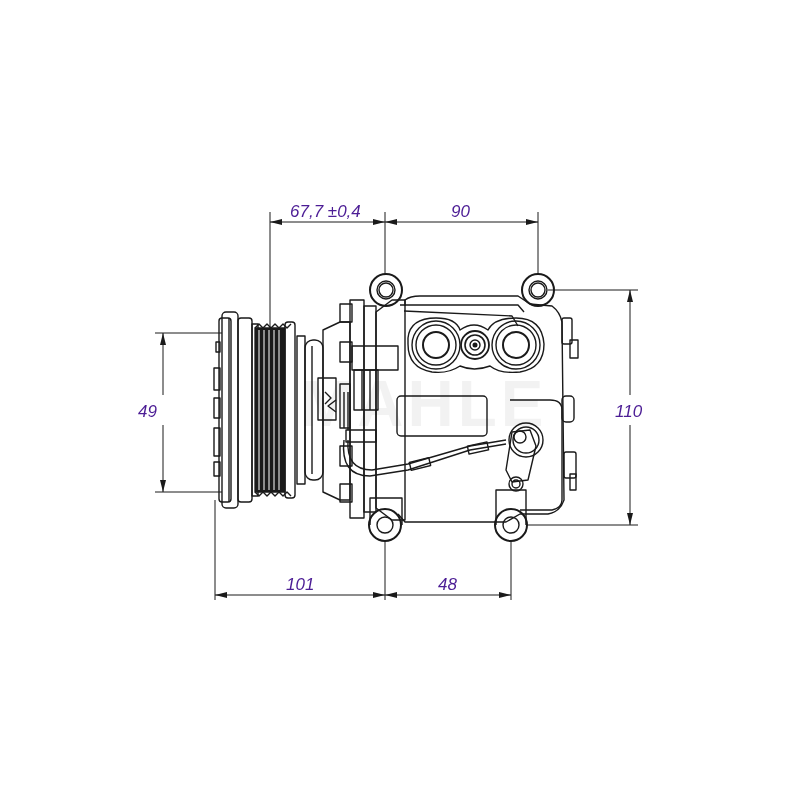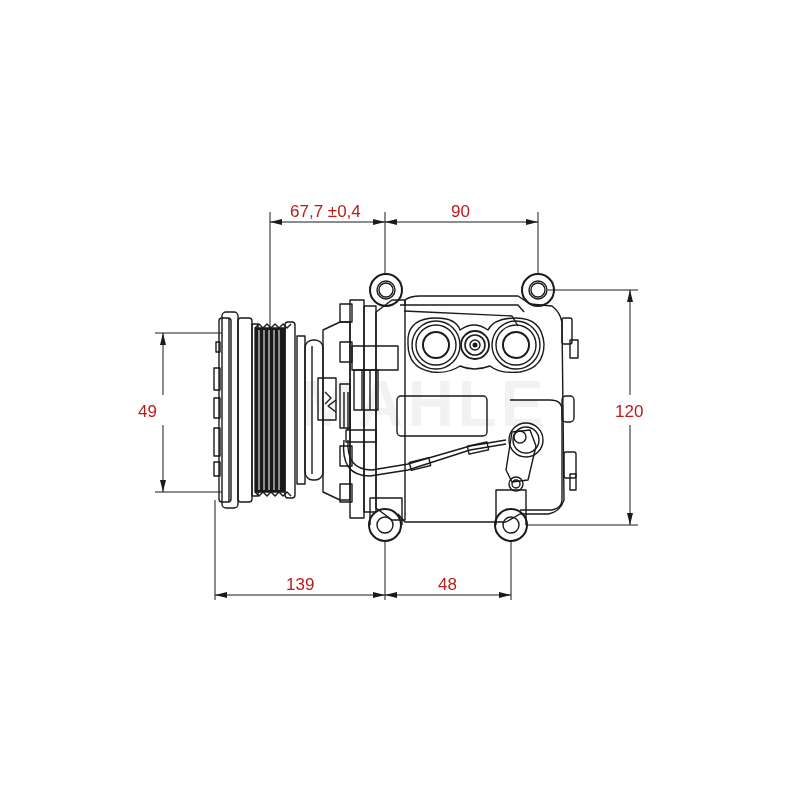--- a/index.html
+++ b/index.html
@@ -1,18 +1,18 @@
 <!DOCTYPE html>
 <html><head>
 <meta charset="utf-8">
 <style>
   html, body { margin: 0; padding: 0; background: #ffffff; }
   body { width: 800px; height: 800px; overflow: hidden; position: relative; font-family: "Liberation Sans", sans-serif; }
   #drawing { position: absolute; left: 0; top: 0; width: 800px; height: 800px; }
-  .dim-label { position: absolute; font-family: "Liberation Sans", sans-serif; font-size: 17px; color: #b91c1c; white-space: nowrap; line-height: 1; }
+  .dim-label { position: absolute; font-family: "Liberation Sans", sans-serif; font-size: 17px; color: #4c1d95; white-space: nowrap; line-height: 1; font-style: italic; }
   .watermark { position: absolute; font-family: "Liberation Sans", sans-serif; font-weight: bold; font-size: 64px; color: rgba(0,0,0,0.05); letter-spacing: 4px; line-height: 1; text-align: right; }
 </style>
 </head>
 <body>
 
 <svg id="drawing" viewBox="0 0 800 800" xmlns="http://www.w3.org/2000/svg">
   <g fill="none" stroke="#1a1a1a" stroke-width="1.4" stroke-linejoin="round">
 
     <g>
 
@@ -176,16 +176,16 @@
       <polygon points="630,290 627,302 633,302"></polygon>
       <polygon points="630,525 627,513 633,513"></polygon>
     </g>
   </g>
 </svg>
 
 <div class="watermark" style="left:300px; top:372px;">MAHLE</div>
 
 <div class="dim-label" style="left:290px; top:203px;">67,7 ±0,4</div>
 <div class="dim-label" style="left:451px; top:203px;">90</div>
-<div class="dim-label" style="left:286px; top:576px;">139</div>
+<div class="dim-label" style="left:286px; top:576px;">101</div>
 <div class="dim-label" style="left:438px; top:576px;">48</div>
 <div class="dim-label" style="left:138px; top:403px;">49</div>
-<div class="dim-label" style="left:615px; top:403px;">120</div>
+<div class="dim-label" style="left:615px; top:403px;">110</div>
 
 </body></html>

